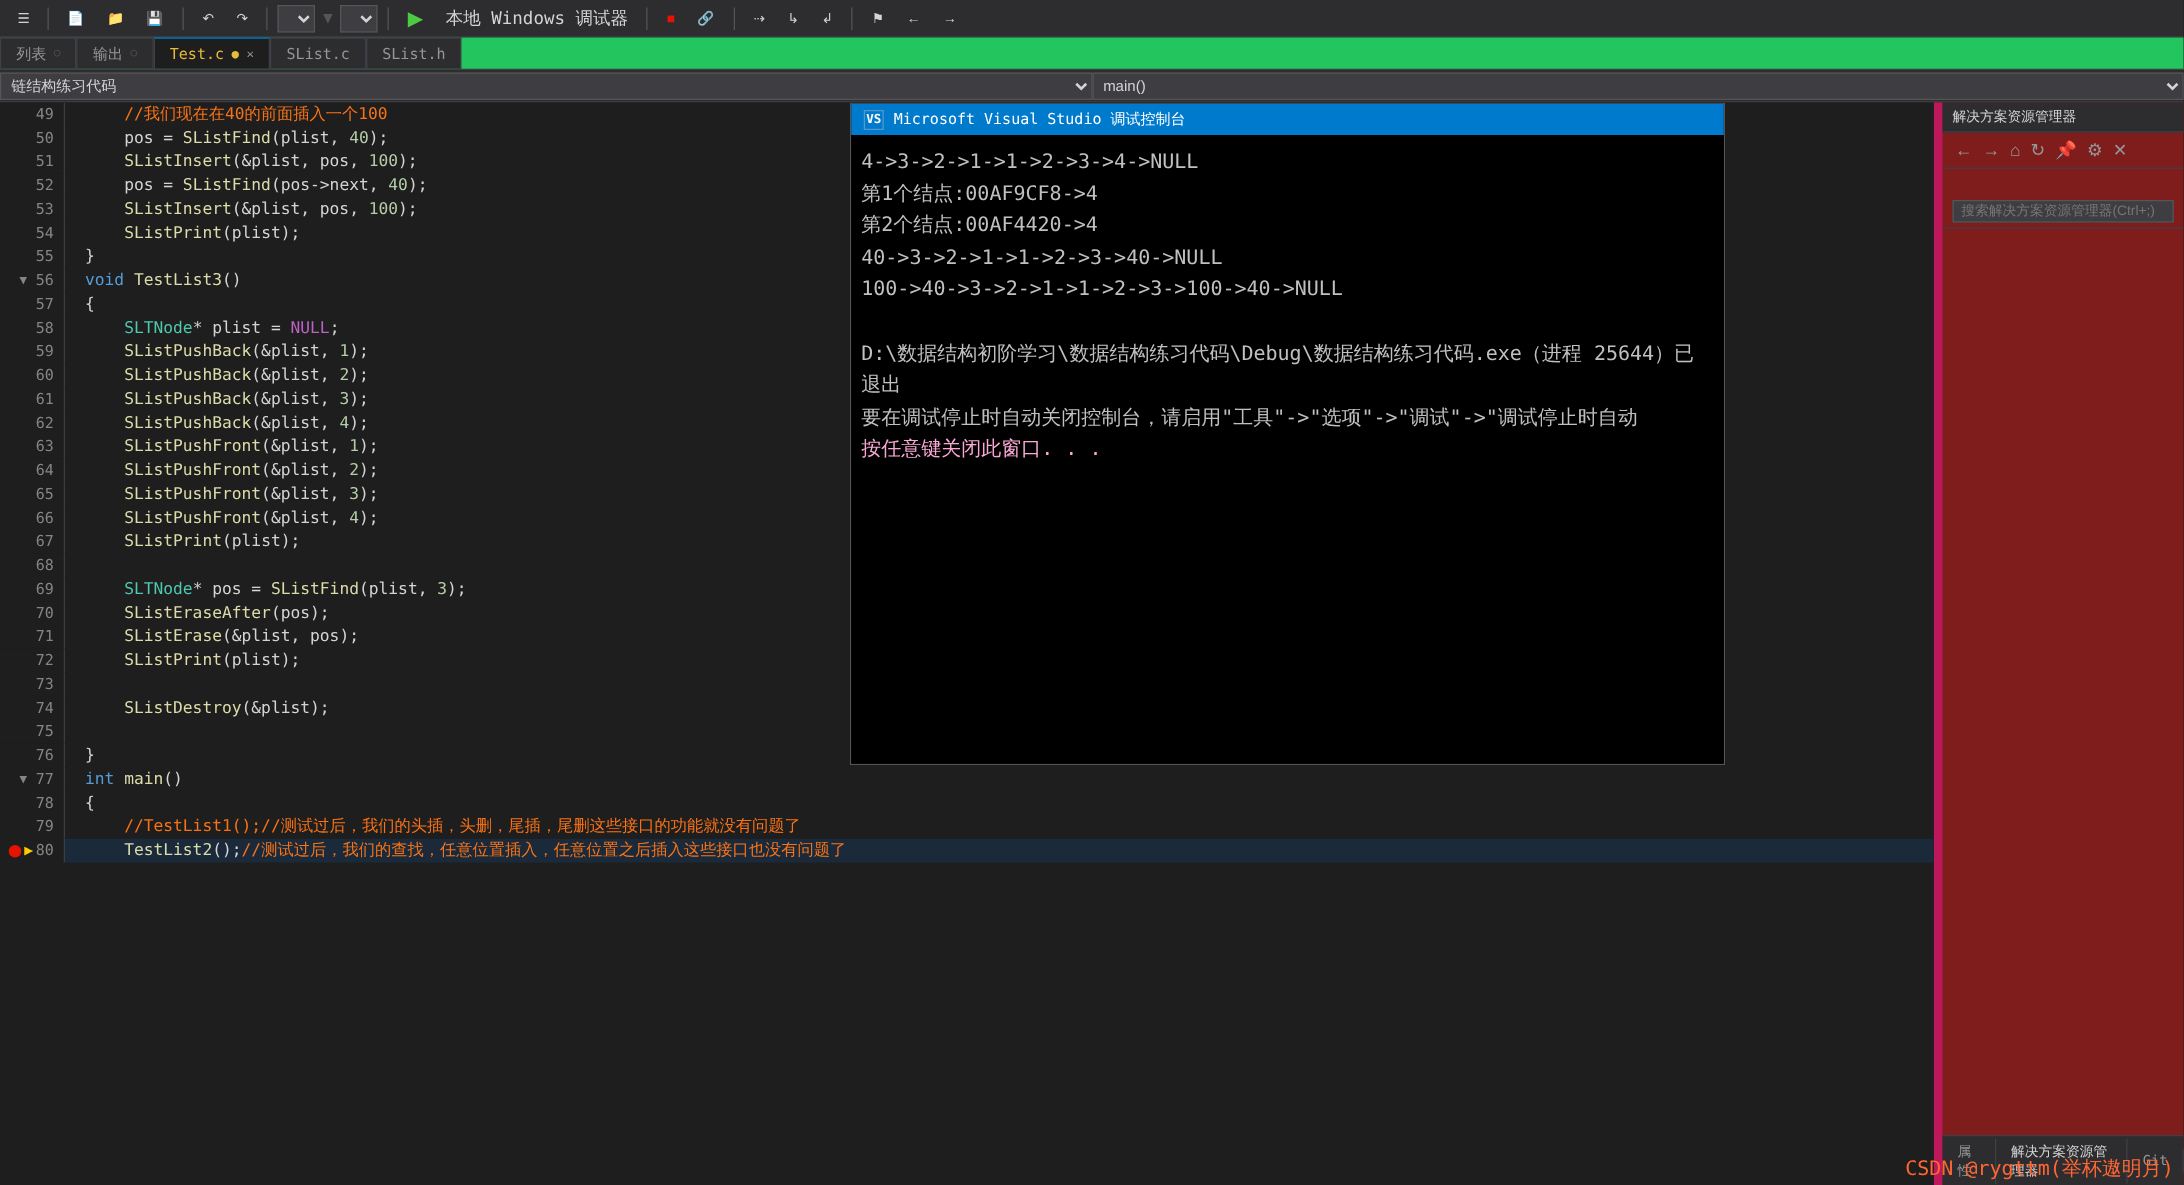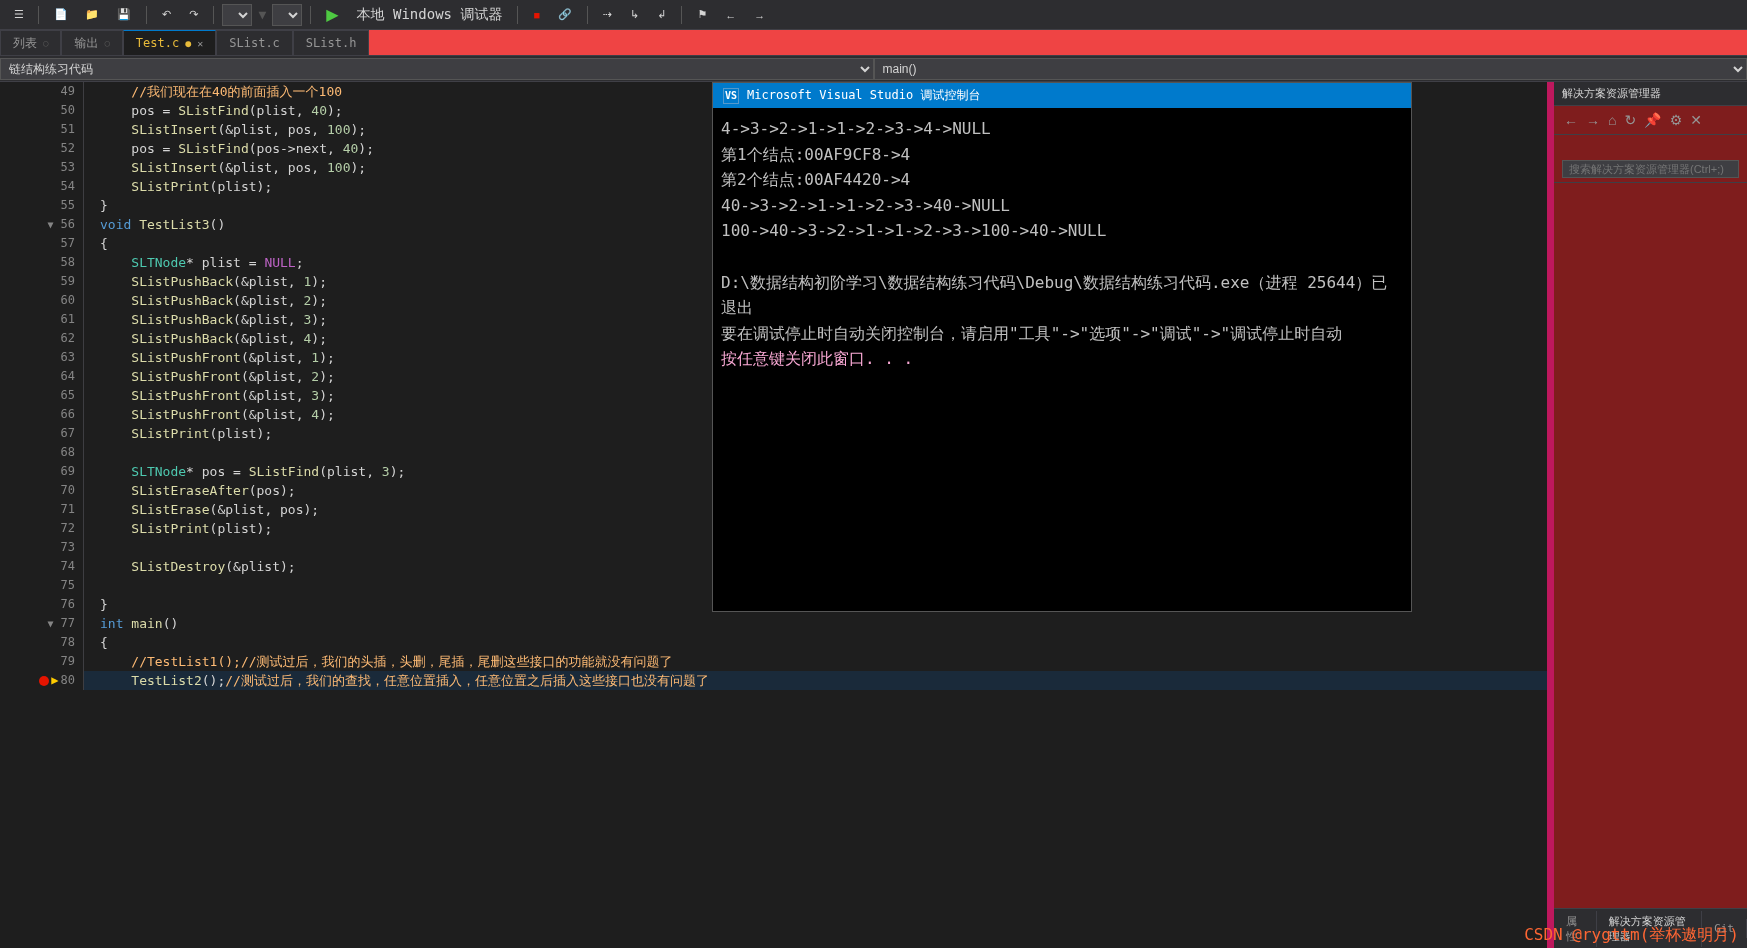--- a/index.html
+++ b/index.html
@@ -37,21 +37,21 @@
       background: #3e3e42;
       border: 1px solid #555;
       color: #d4d4d4;
       padding: 2px 4px;
       font-size: 11px;
       height: 22px;
     }
 
     
     .tab-bar {
-      background: #ef4444;
+      background: #22c55e;
       height: 26px;
       display: flex;
       align-items: flex-end;
       border-bottom: 1px solid #3f3f46;
     }
     .tab {
       padding: 4px 12px;
       font-size: 12px;
       cursor: pointer;
       border: 1px solid #3f3f46;
@@ -100,21 +100,20 @@
       height: calc(948px - 30px - 26px - 26px);
     }
 
     
     .code-editor {
       flex: 1;
       background: #1e1e1e;
       overflow: hidden;
       position: relative;
       min-width: 0;
-      margin-left: 32px;
     }
     .code-lines {
       display: flex;
       flex-direction: column;
       padding: 0;
     }
     .code-line {
       display: flex;
       align-items: stretch;
       min-height: 19px;
@@ -156,21 +155,21 @@
     }
     .arrow-indicator {
       color: #ffcc00;
       font-size: 12px;
     }
 
     
     .kw { color: #569cd6; }
     .fn { color: #dcdcaa; }
     .num { color: #b5cea8; }
-    .comment { color: #fdba74; }
+    .comment { color: #f97316; }
     .type { color: #4ec9b0; }
     .macro { color: #bd63c5; }
     .plain { color: #d4d4d4; }
 
     
     .console-overlay {
       position: absolute;
       top: 0;
       left: 680px;
       width: 700px;

